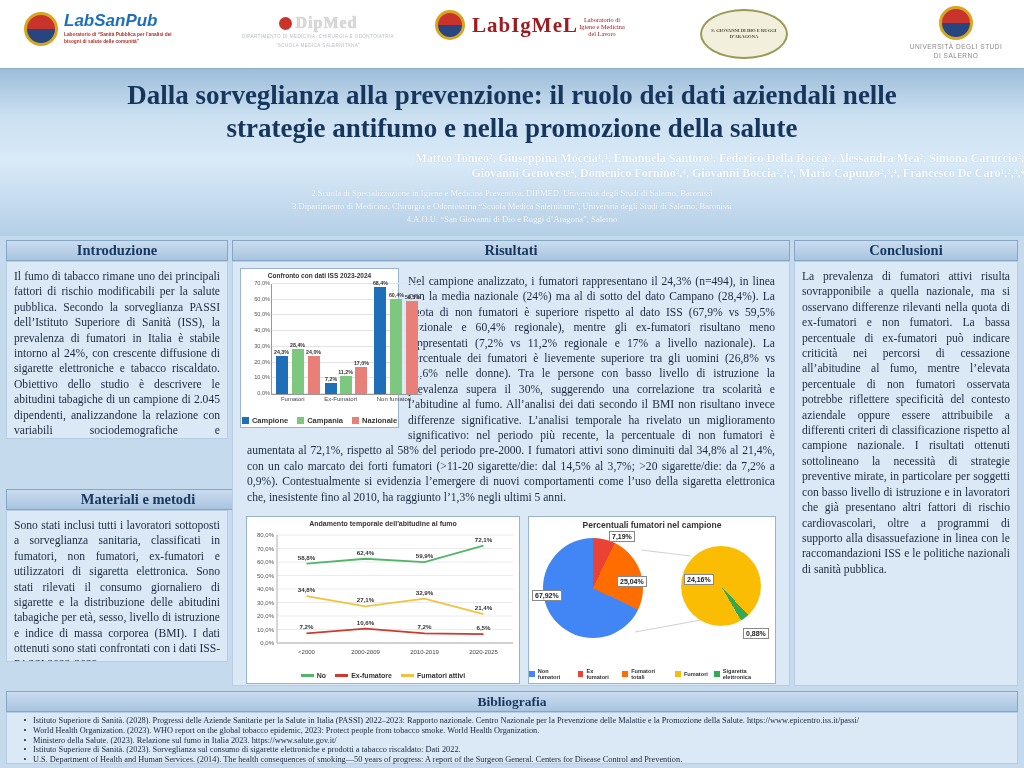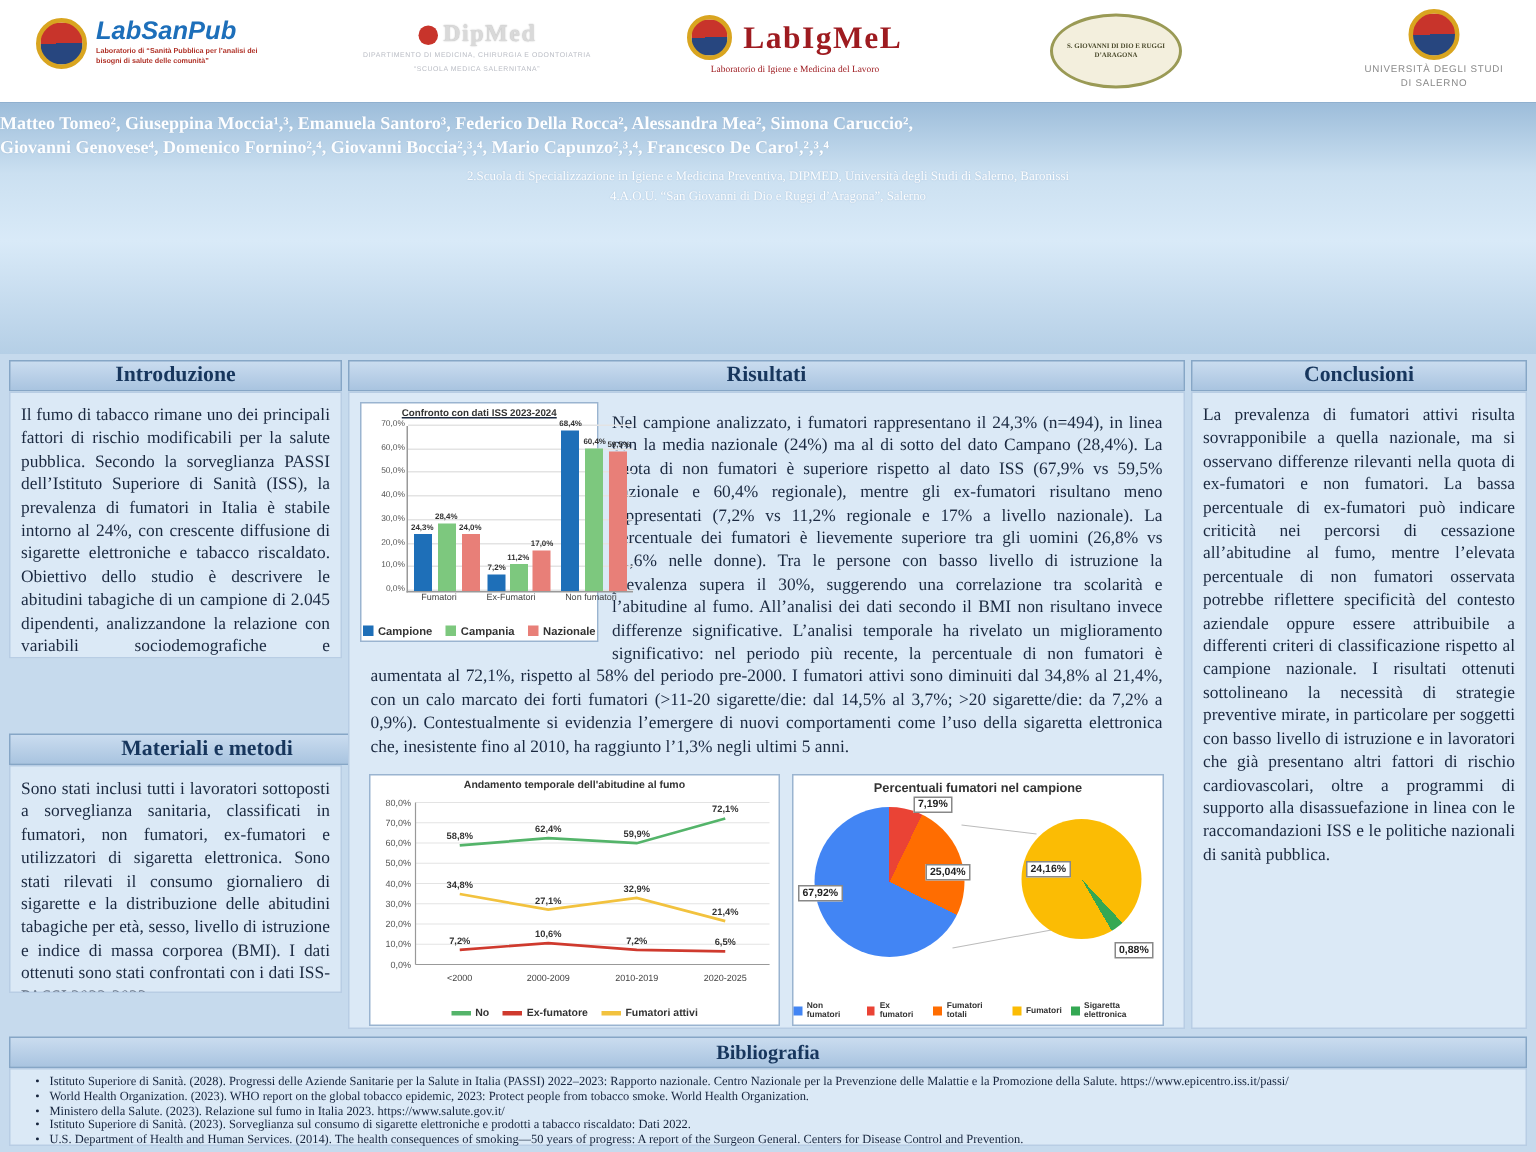--- a/index.html
+++ b/index.html
@@ -11,29 +11,29 @@
   .lsp-sub{font-family:"Liberation Sans",sans-serif;font-size:4.8px;color:#b03228;font-weight:bold;line-height:1.4;width:110px;margin-top:3px;}
   .dm-word{font-family:"Liberation Serif",serif;font-weight:bold;font-size:16px;color:#d9d9d9;text-shadow:0 0 1px #aaa;letter-spacing:1px;}
   .dm-icon{width:13px;height:13px;border-radius:50%;background:#c8342b;display:inline-block;margin-right:4px;}
   .dm-sub{font-family:"Liberation Sans",sans-serif;font-size:4.6px;color:#b9bcc4;text-align:center;line-height:1.5;letter-spacing:.4px;}
   .lig-title{font-family:"Liberation Serif",serif;font-weight:bold;font-size:21px;color:#9e1b20;letter-spacing:1px;}
   .lig-sub{font-size:6.3px;color:#9e1b20;text-align:center;margin-top:2px;}
   .aou-oval{width:88px;height:50px;border-radius:50%;border:2px solid #9a9a55;background:#f3efdd;display:flex;align-items:center;justify-content:center;text-align:center;font-size:4.6px;font-weight:bold;color:#4c4c2e;line-height:1.3;padding:3px;box-sizing:border-box;}
   .uni-txt{font-family:"Liberation Sans",sans-serif;font-size:6.5px;color:#8a8a8a;text-align:center;line-height:1.35;letter-spacing:.5px;margin-top:2px;}
   .band{position:absolute;top:68px;left:0;width:1024px;height:167px;background:linear-gradient(180deg,#9dbdda 0%,#cbe0f1 28%,#d9eaf8 55%,#b5cfe6 100%);border-top:1px solid #8fb0cf;}
   .poster-title{margin-top:10px;text-align:center;font-size:27px;font-weight:bold;color:#17365d;line-height:1.22;}
-  .authors{text-align:left;font-size:12px;font-weight:bold;color:#fdfeff;line-height:1.3;margin-top:6px;text-shadow:0 0 1px #9fb9d4;}
+  .authors{text-align:right;font-size:12px;font-weight:bold;color:#fdfeff;line-height:1.3;margin-top:6px;text-shadow:0 0 1px #9fb9d4;}
   .affil{text-align:center;font-size:8.6px;color:#fdfeff;line-height:1.5;margin-top:5px;text-shadow:0 0 1px #9fb9d4;}
   .secbar{position:absolute;height:21px;background:linear-gradient(180deg,#cadcef,#a9c4e0);border:1px solid #86a6c6;box-sizing:border-box;text-align:center;font-size:14.5px;font-weight:bold;color:#17365d;line-height:19px;}
   .secbody{position:absolute;background:#dbe9f6;border:1px solid #b8cde4;box-sizing:border-box;color:#1b2940;text-align:justify;overflow:hidden;}
   .secbody p{margin:0;padding:7px 7px;font-size:11.6px;line-height:1.33;}
   .colmid-body{padding:5px 7px 0 7px;}
   .ris-text{font-size:11.7px;line-height:1.34;text-align:justify;margin:0;}
   .chartbox{background:#ffffff;border:1px solid #9ab4d0;box-sizing:border-box;position:relative;font-family:"Liberation Sans",sans-serif;}
-  .barbox{float:left;width:159px;height:160px;margin:1px 9px 3px 0;text-decoration:underline;}
+  .barbox{float:left;width:159px;height:160px;margin:1px 9px 3px 0;}
   .chart-title{text-align:center;font-size:6.5px;font-weight:bold;color:#333;margin-top:3px;}
   .pie-title{font-size:8.5px;}
   #barPlot{position:absolute;left:30px;top:15px;width:150px;height:110px;border-left:1px solid #999;border-bottom:1px solid #999;}
   .grid{position:absolute;left:0;width:100%;height:1px;background:#e3e3e3;}
   .ylab{position:absolute;right:100%;margin-right:2px;font-size:5.6px;color:#555;transform:translateY(-50%);white-space:nowrap;}
   #barGroups{position:absolute;left:0;bottom:0;width:100%;height:100%;display:flex;justify-content:space-around;align-items:flex-end;}
   .bgroup{display:flex;align-items:flex-end;gap:1px;}
   .bwrap{display:flex;flex-direction:column;align-items:center;}
   .blab{font-size:5.3px;font-weight:bold;color:#333;margin-bottom:1px;white-space:nowrap;}
   .bbar{width:12px;}
@@ -67,46 +67,51 @@
     </span>
   </div>
   <div class="logo" style="left:228px;top:14px;width:180px;flex-direction:column;gap:2px;">
     <div style="display:flex;align-items:center;">
       <span class="dm-icon"></span>
       <span class="dm-word">DipMed</span>
     </div>
     <div class="dm-sub">DIPARTIMENTO DI MEDICINA, CHIRURGIA E ODONTOIATRIA</div>
     <div class="dm-sub">“SCUOLA MEDICA SALERNITANA”</div>
   </div>
-  <div class="logo" style="left:435px;top:10px;width:190px;flex-direction:column;gap:1px;">
+  <div class="logo" style="left:435px;top:10px;width:190px;flex-direction:row;gap:1px;">
     <div style="display:flex;align-items:center;gap:7px;">
       <span class="crest" style="width:30px;height:30px;"></span>
       <span class="lig-title">LabIgMeL</span>
     </div>
     <div class="lig-sub">Laboratorio di Igiene e Medicina del Lavoro</div>
   </div>
   <div class="logo" style="left:700px;top:9px;">
     <div class="aou-oval">S. GIOVANNI DI DIO E RUGGI D’ARAGONA</div>
   </div>
   <div class="logo" style="left:895px;top:6px;width:122px;flex-direction:column;gap:1px;">
     <span class="crest"></span>
     <div class="uni-txt">
       <div>UNIVERSITÀ DEGLI STUDI</div>
       <div>DI SALERNO</div>
     </div>
   </div>
 </div>
 
 <div class="band">
+  <div class="poster-title">
+    <div>Dalla sorveglianza alla prevenzione: il ruolo dei dati aziendali nelle</div>
+    <div>strategie antifumo e nella promozione della salute</div>
+  </div>
   <div class="authors">
     <div>Matteo Tomeo², Giuseppina Moccia¹,³, Emanuela Santoro³,  Federico Della Rocca², Alessandra Mea², Simona Caruccio²,</div>
     <div>Giovanni Genovese⁴, Domenico Fornino²,⁴, Giovanni Boccia²,³,⁴, Mario Capunzo²,³,⁴, Francesco De Caro¹,²,³,⁴</div>
   </div>
   <div class="affil">
     <div>2.Scuola di Specializzazione in Igiene e Medicina Preventiva, DIPMED, Università degli Studi di Salerno, Baronissi</div>
+    <div>3.Dipartimento di Medicina, Chirurgia e Odontoiatria “Scuola Medica Salernitana”, Università degli Studi di Salerno, Baronissi</div>
     <div>4.A.O.U. “San Giovanni di Dio e Ruggi d’Aragona”, Salerno</div>
   </div>
 </div>
 
 <div class="secbar" style="left:6px;top:240px;width:222px;">Introduzione</div>
 <div class="secbody" style="left:6px;top:261px;width:222px;height:178px;">
   <p>Il fumo di tabacco rimane uno dei principali fattori di rischio modificabili per la salute pubblica. Secondo la sorveglianza PASSI dell’Istituto Superiore di Sanità (ISS), la prevalenza di fumatori in Italia è stabile intorno al 24%, con crescente diffusione di sigarette elettroniche e tabacco riscaldato. Obiettivo dello studio è descrivere le abitudini tabagiche di un campione di 2.045 dipendenti, analizzandone la relazione con variabili sociodemografiche e confrontandole con i dati nazionali e regionali.</p>
 </div>
 <div class="secbar" style="left:6px;top:489px;width:264px;">Materiali e metodi</div>
 <div class="secbody" style="left:6px;top:510px;width:222px;height:152px;">

